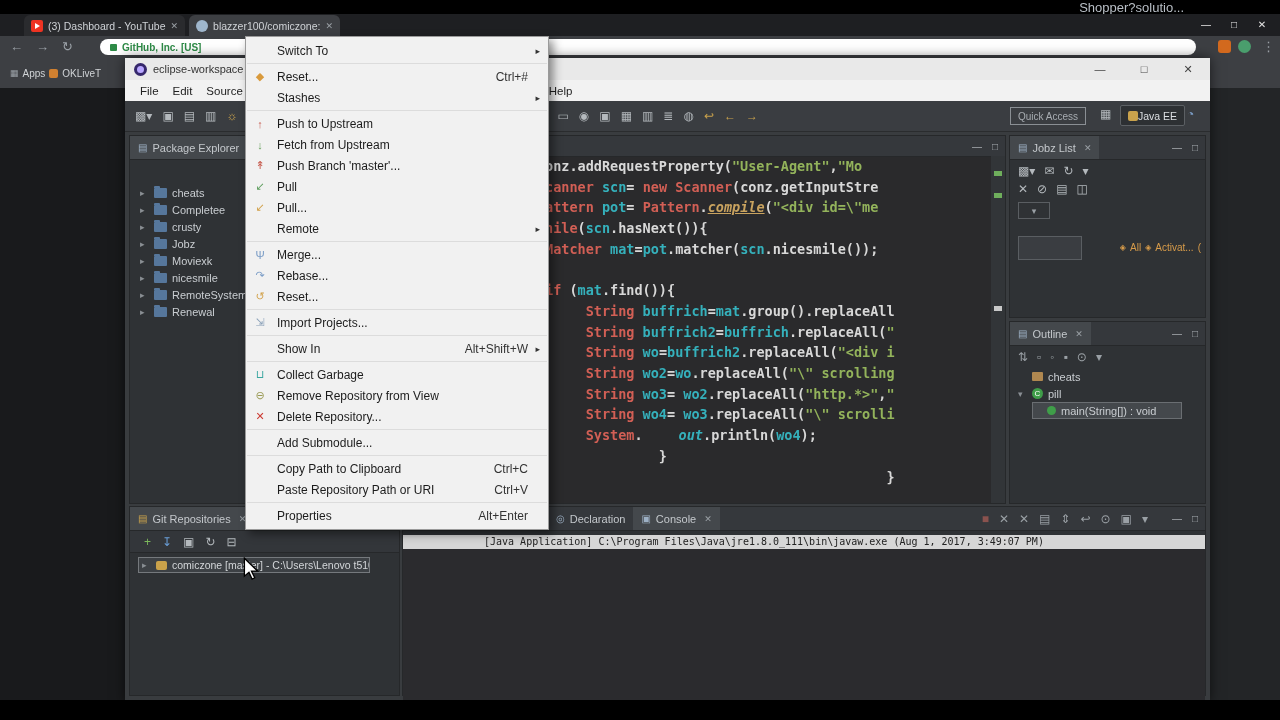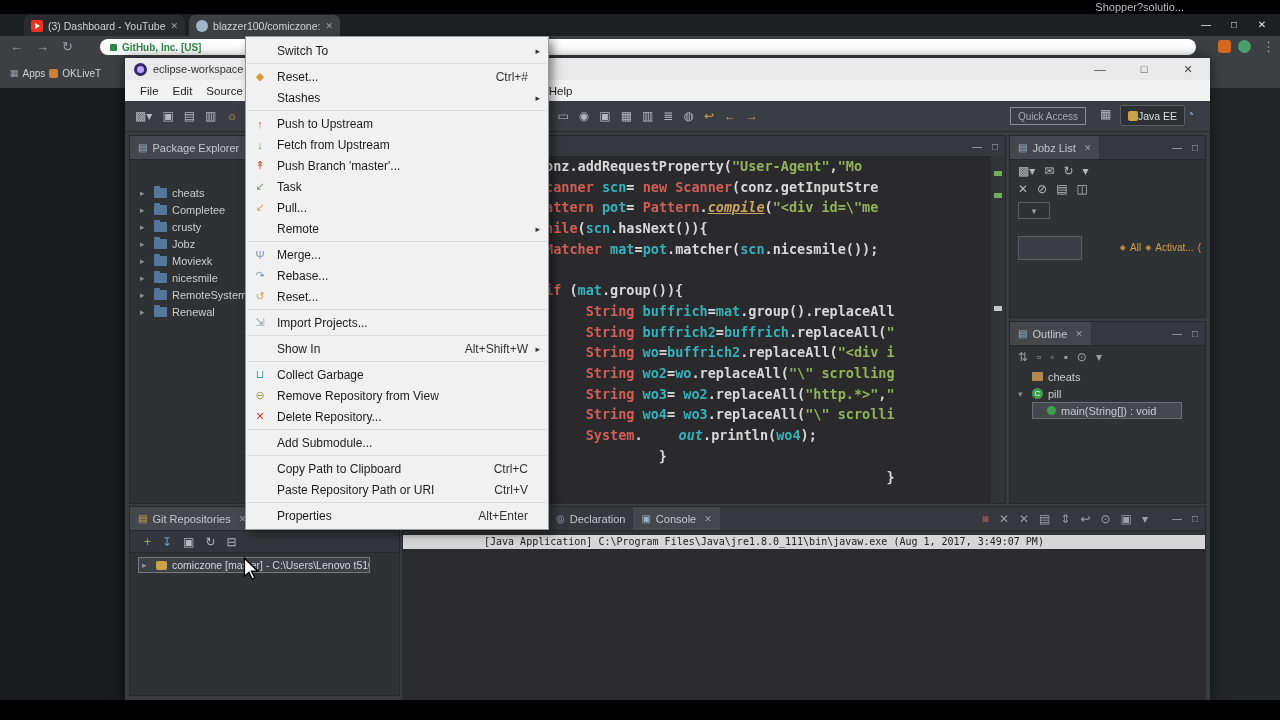--- a/index.html
+++ b/index.html
@@ -1,22 +1,22 @@
 <!DOCTYPE html>
 <html><head>
 <meta charset="utf-8">
 <style>
   html,body{margin:0;padding:0;background:#000;}
   #screen{position:relative;width:1280px;height:720px;overflow:hidden;background:#000;
           font-family:"Liberation Sans",sans-serif;-webkit-font-smoothing:antialiased;}
   .abs{position:absolute;}
 
   
-  #top-strip{left:0;top:0;width:1280px;height:14px;background:#000;color:#b9bfc6;font-size:11px;
-             display:flex;justify-content:flex-end;align-items:center;padding-right:96px;box-sizing:border-box;}
+  #top-strip{left:0;top:0;width:1280px;height:14px;background:#000;color:#b9bfc6;font-size:13px;
+             display:flex;justify-content:flex-end;padding-right:96px;box-sizing:border-box;}
   #tabbar{left:0;top:14px;width:1280px;height:22px;background:#1e1f22;display:flex;align-items:flex-end;}
   .btab{height:21px;display:flex;align-items:center;gap:5px;padding:0 7px;margin-left:4px;max-width:168px;
         background:#2a2b2e;color:#cfd2d6;font-size:10.5px;border-radius:6px 6px 0 0;white-space:nowrap;overflow:hidden;}
   .btab.active{background:#3d3f43;}
   .btab:first-child{margin-left:24px;}
   .btab .ttl{overflow:hidden;text-overflow:ellipsis;max-width:118px;}
   .bclose{color:#9aa0a5;font-size:9px;}
   .fav{width:12px;height:12px;border-radius:2px;flex:0 0 auto;position:relative;}
   .fav-youtube{background:#e32;}
   .fav-youtube::after{content:"";position:absolute;left:4px;top:3px;border-left:5px solid #fff;
@@ -301,21 +301,21 @@
           <span>□</span>
         </div>
       </div>
       <div id="code">
           <div class="cl"><span class="t-p">               conz.addRequestProperty(</span><span class="t-s">"User-Agent"</span><span class="t-p">,</span><span class="t-s">"Mo</span></div>
           <div class="cl"><span class="t-p">               </span><span class="t-k">Scanner</span><span class="t-p"> </span><span class="t-v">scn</span><span class="t-p">= </span><span class="t-k">new</span><span class="t-p"> </span><span class="t-k">Scanner</span><span class="t-p">(conz.getInputStre</span></div>
           <div class="cl"><span class="t-p">               </span><span class="t-k">Pattern</span><span class="t-p"> </span><span class="t-v">pot</span><span class="t-p">= </span><span class="t-k">Pattern</span><span class="t-p">.</span><span class="t-i">compile</span><span class="t-p">(</span><span class="t-s">"&lt;div id=\"me</span></div>
           <div class="cl"><span class="t-p">               </span><span class="t-k">while</span><span class="t-p">(</span><span class="t-v">scn</span><span class="t-p">.hasNext()){</span></div>
           <div class="cl"><span class="t-p">                </span><span class="t-k">Matcher</span><span class="t-p"> </span><span class="t-v">mat</span><span class="t-p">=</span><span class="t-v">pot</span><span class="t-p">.matcher(</span><span class="t-v">scn</span><span class="t-p">.nicesmile());</span></div>
           <div class="cl">&nbsp;</div>
-          <div class="cl"><span class="t-p">                </span><span class="t-k">if</span><span class="t-p"> (</span><span class="t-v">mat</span><span class="t-p">.group()){</span></div>
+          <div class="cl"><span class="t-p">                </span><span class="t-k">if</span><span class="t-p"> (</span><span class="t-v">mat</span><span class="t-p">.find()){</span></div>
           <div class="cl"><span class="t-p">                     </span><span class="t-k">String</span><span class="t-p"> </span><span class="t-v">buffrich</span><span class="t-p">=</span><span class="t-v">mat</span><span class="t-p">.group().replaceAll</span></div>
           <div class="cl"><span class="t-p">                     </span><span class="t-k">String</span><span class="t-p"> </span><span class="t-v">buffrich2</span><span class="t-p">=</span><span class="t-v">buffrich</span><span class="t-p">.replaceAll(</span><span class="t-s">"</span></div>
           <div class="cl"><span class="t-p">                     </span><span class="t-k">String</span><span class="t-p"> </span><span class="t-v">wo</span><span class="t-p">=</span><span class="t-v">buffrich2</span><span class="t-p">.replaceAll(</span><span class="t-s">"&lt;div i</span></div>
           <div class="cl"><span class="t-p">                     </span><span class="t-k">String</span><span class="t-p"> </span><span class="t-v">wo2</span><span class="t-p">=</span><span class="t-v">wo</span><span class="t-p">.replaceAll(</span><span class="t-s">"\" scrolling</span></div>
           <div class="cl"><span class="t-p">                     </span><span class="t-k">String</span><span class="t-p"> </span><span class="t-v">wo3</span><span class="t-p">= </span><span class="t-v">wo2</span><span class="t-p">.replaceAll(</span><span class="t-s">"http.*&gt;"</span><span class="t-p">,</span><span class="t-s">"</span></div>
           <div class="cl"><span class="t-p">                     </span><span class="t-k">String</span><span class="t-p"> </span><span class="t-v">wo4</span><span class="t-p">= </span><span class="t-v">wo3</span><span class="t-p">.replaceAll(</span><span class="t-s">"\" scrolli</span></div>
           <div class="cl"><span class="t-p">                     </span><span class="t-k">System</span><span class="t-p">.</span><span class="t-f">out</span><span class="t-p">.println(</span><span class="t-v">wo4</span><span class="t-p">);</span></div>
           <div class="cl"><span class="t-p">                              }</span></div>
           <div class="cl"><span class="t-p">                                                          }</span></div>
         </div>
@@ -488,21 +488,21 @@
         <span class="lbl">Fetch from Upstream</span>
         <span class="subm"></span>
       </div>
       <div class="ci">
         <span class="ic" style="color: rgb(199, 91, 78);">↟</span>
         <span class="lbl">Push Branch 'master'...</span>
         <span class="subm"></span>
       </div>
       <div class="ci">
         <span class="ic" style="color: rgb(95, 158, 95);">↙</span>
-        <span class="lbl">Task</span>
+        <span class="lbl">Pull</span>
         <span class="subm"></span>
       </div>
       <div class="ci">
         <span class="ic" style="color: rgb(210, 162, 76);">↙</span>
         <span class="lbl">Pull...</span>
         <span class="subm"></span>
       </div>
       <div class="ci">
         <span class="ic"></span>
         <span class="lbl">Remote</span>

